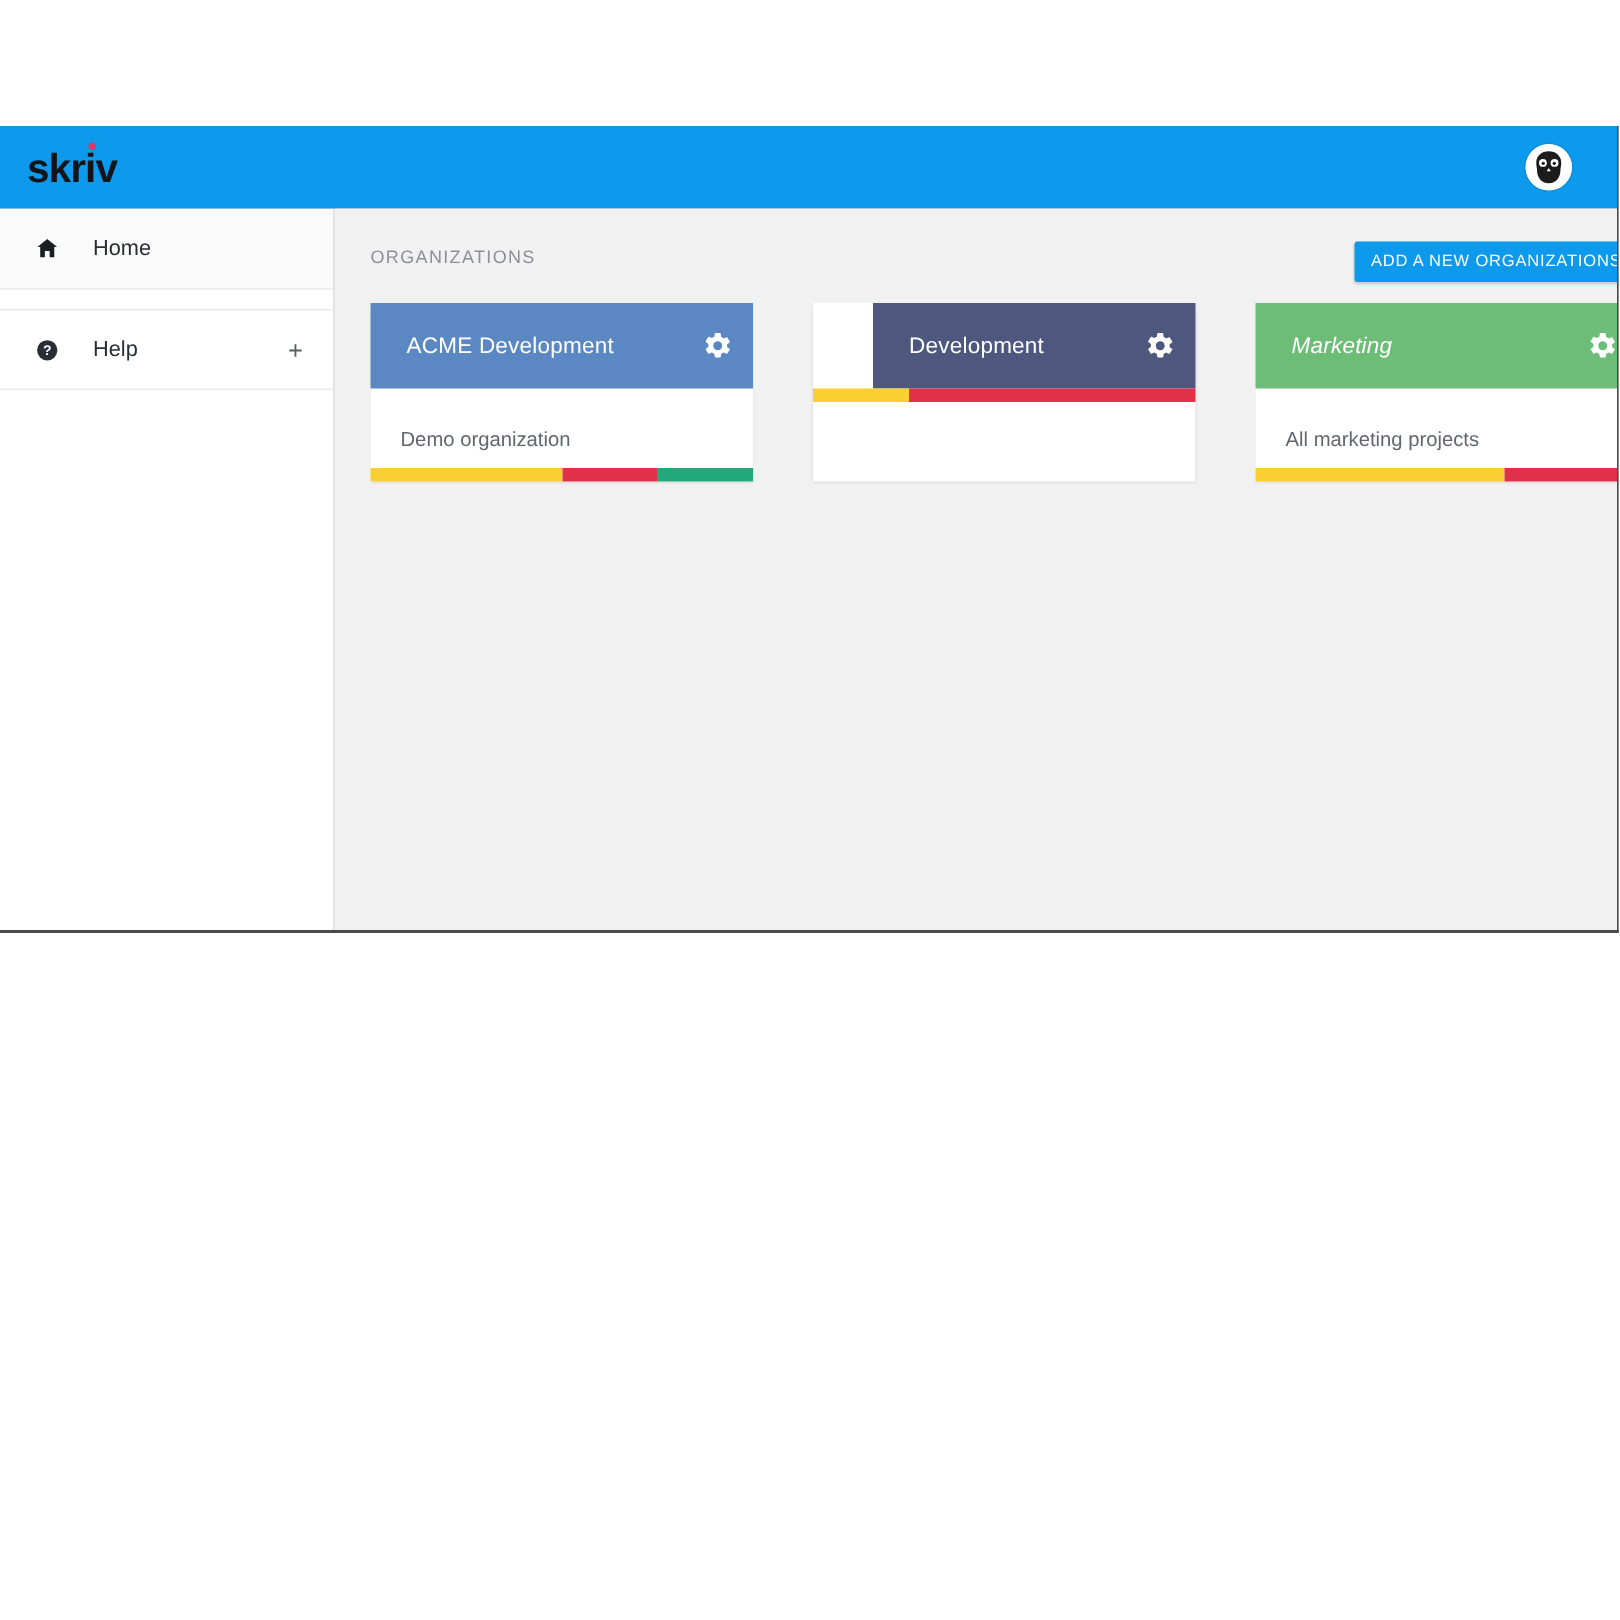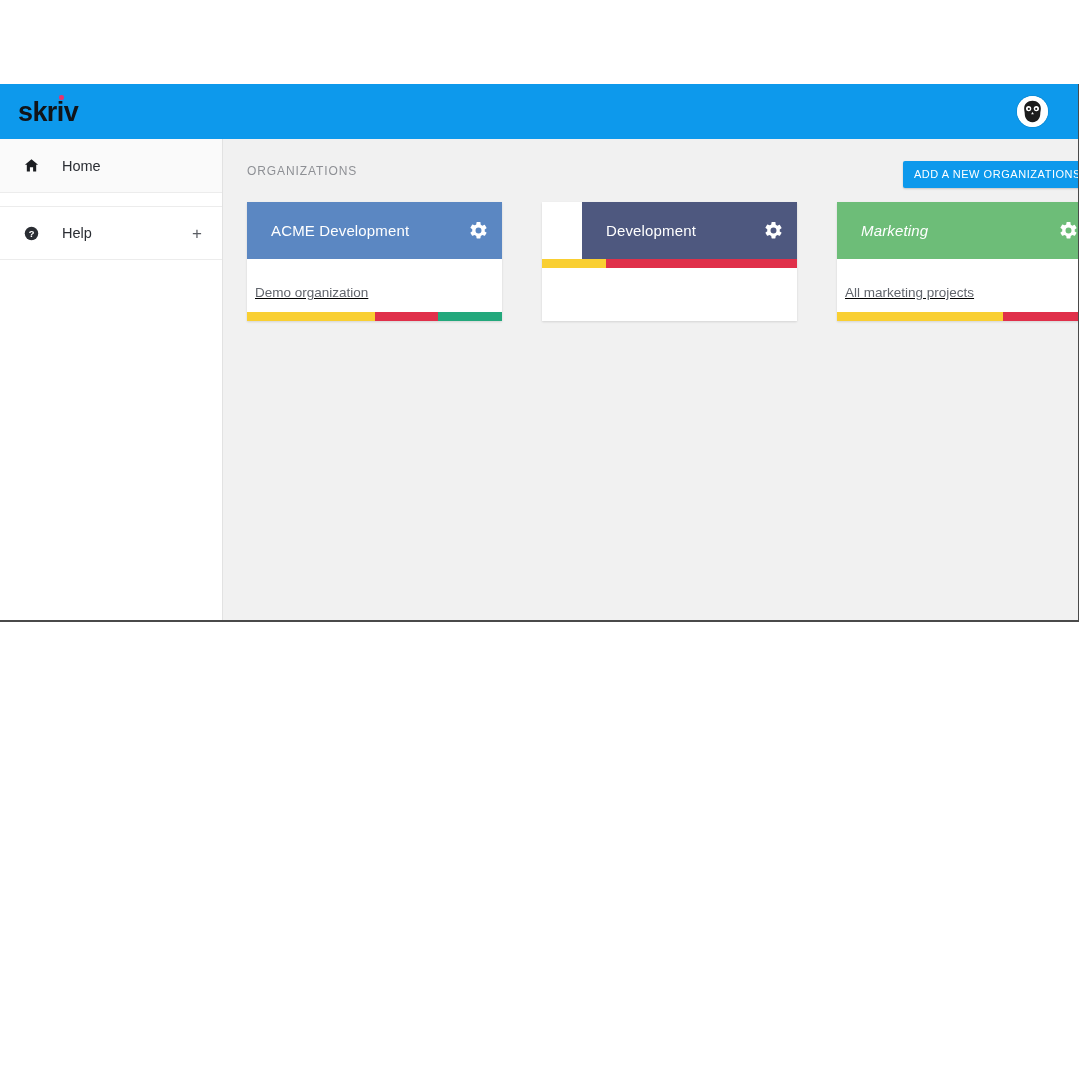--- a/index.html
+++ b/index.html
@@ -183,22 +183,21 @@
     background: none;
     border: none;
     padding: 0;
     display: flex;
     align-items: center;
     cursor: pointer;
   }
 
   .card-body {
     flex: 1;
-    padding: 25px 24px 10px 8px;
-    text-decoration: underline;
+    padding: 25px 24px 10px 20px;
   }
   .card-desc {
     font-size: 13.5px;
     line-height: 1.35;
     color: #62666d;
   }
 
   .card-bar {
     height: 9px;
     display: flex;

